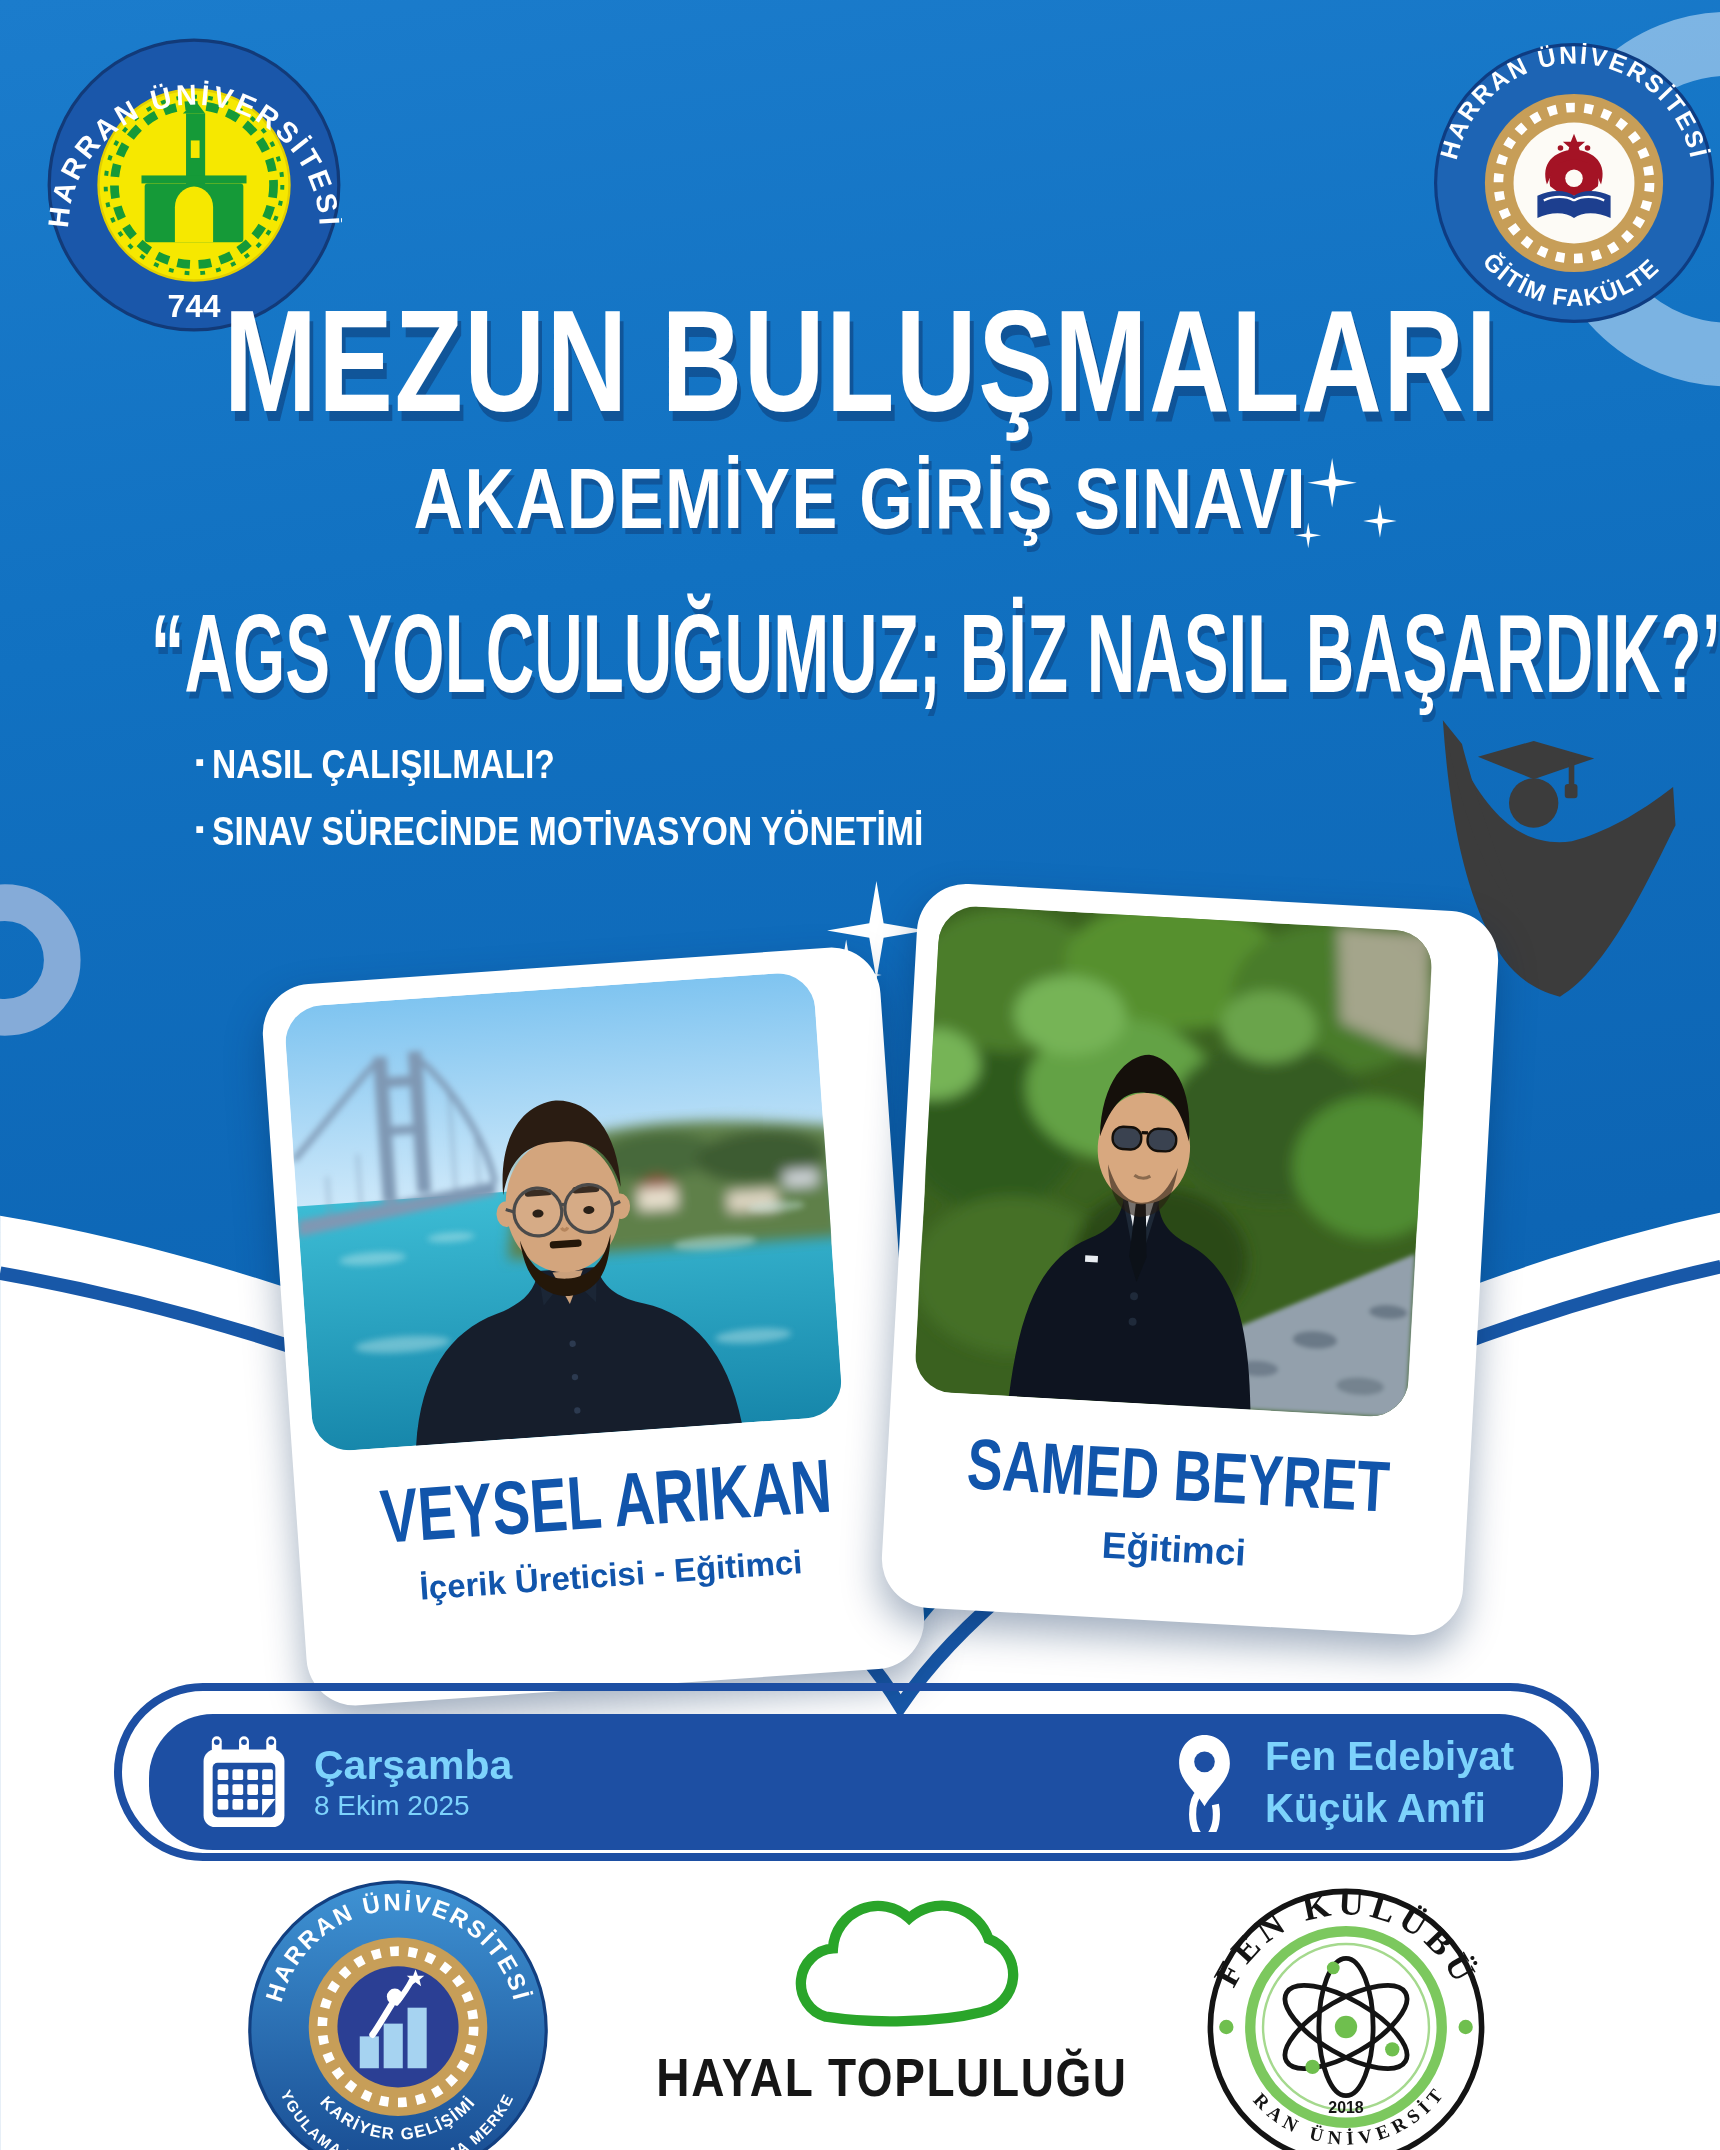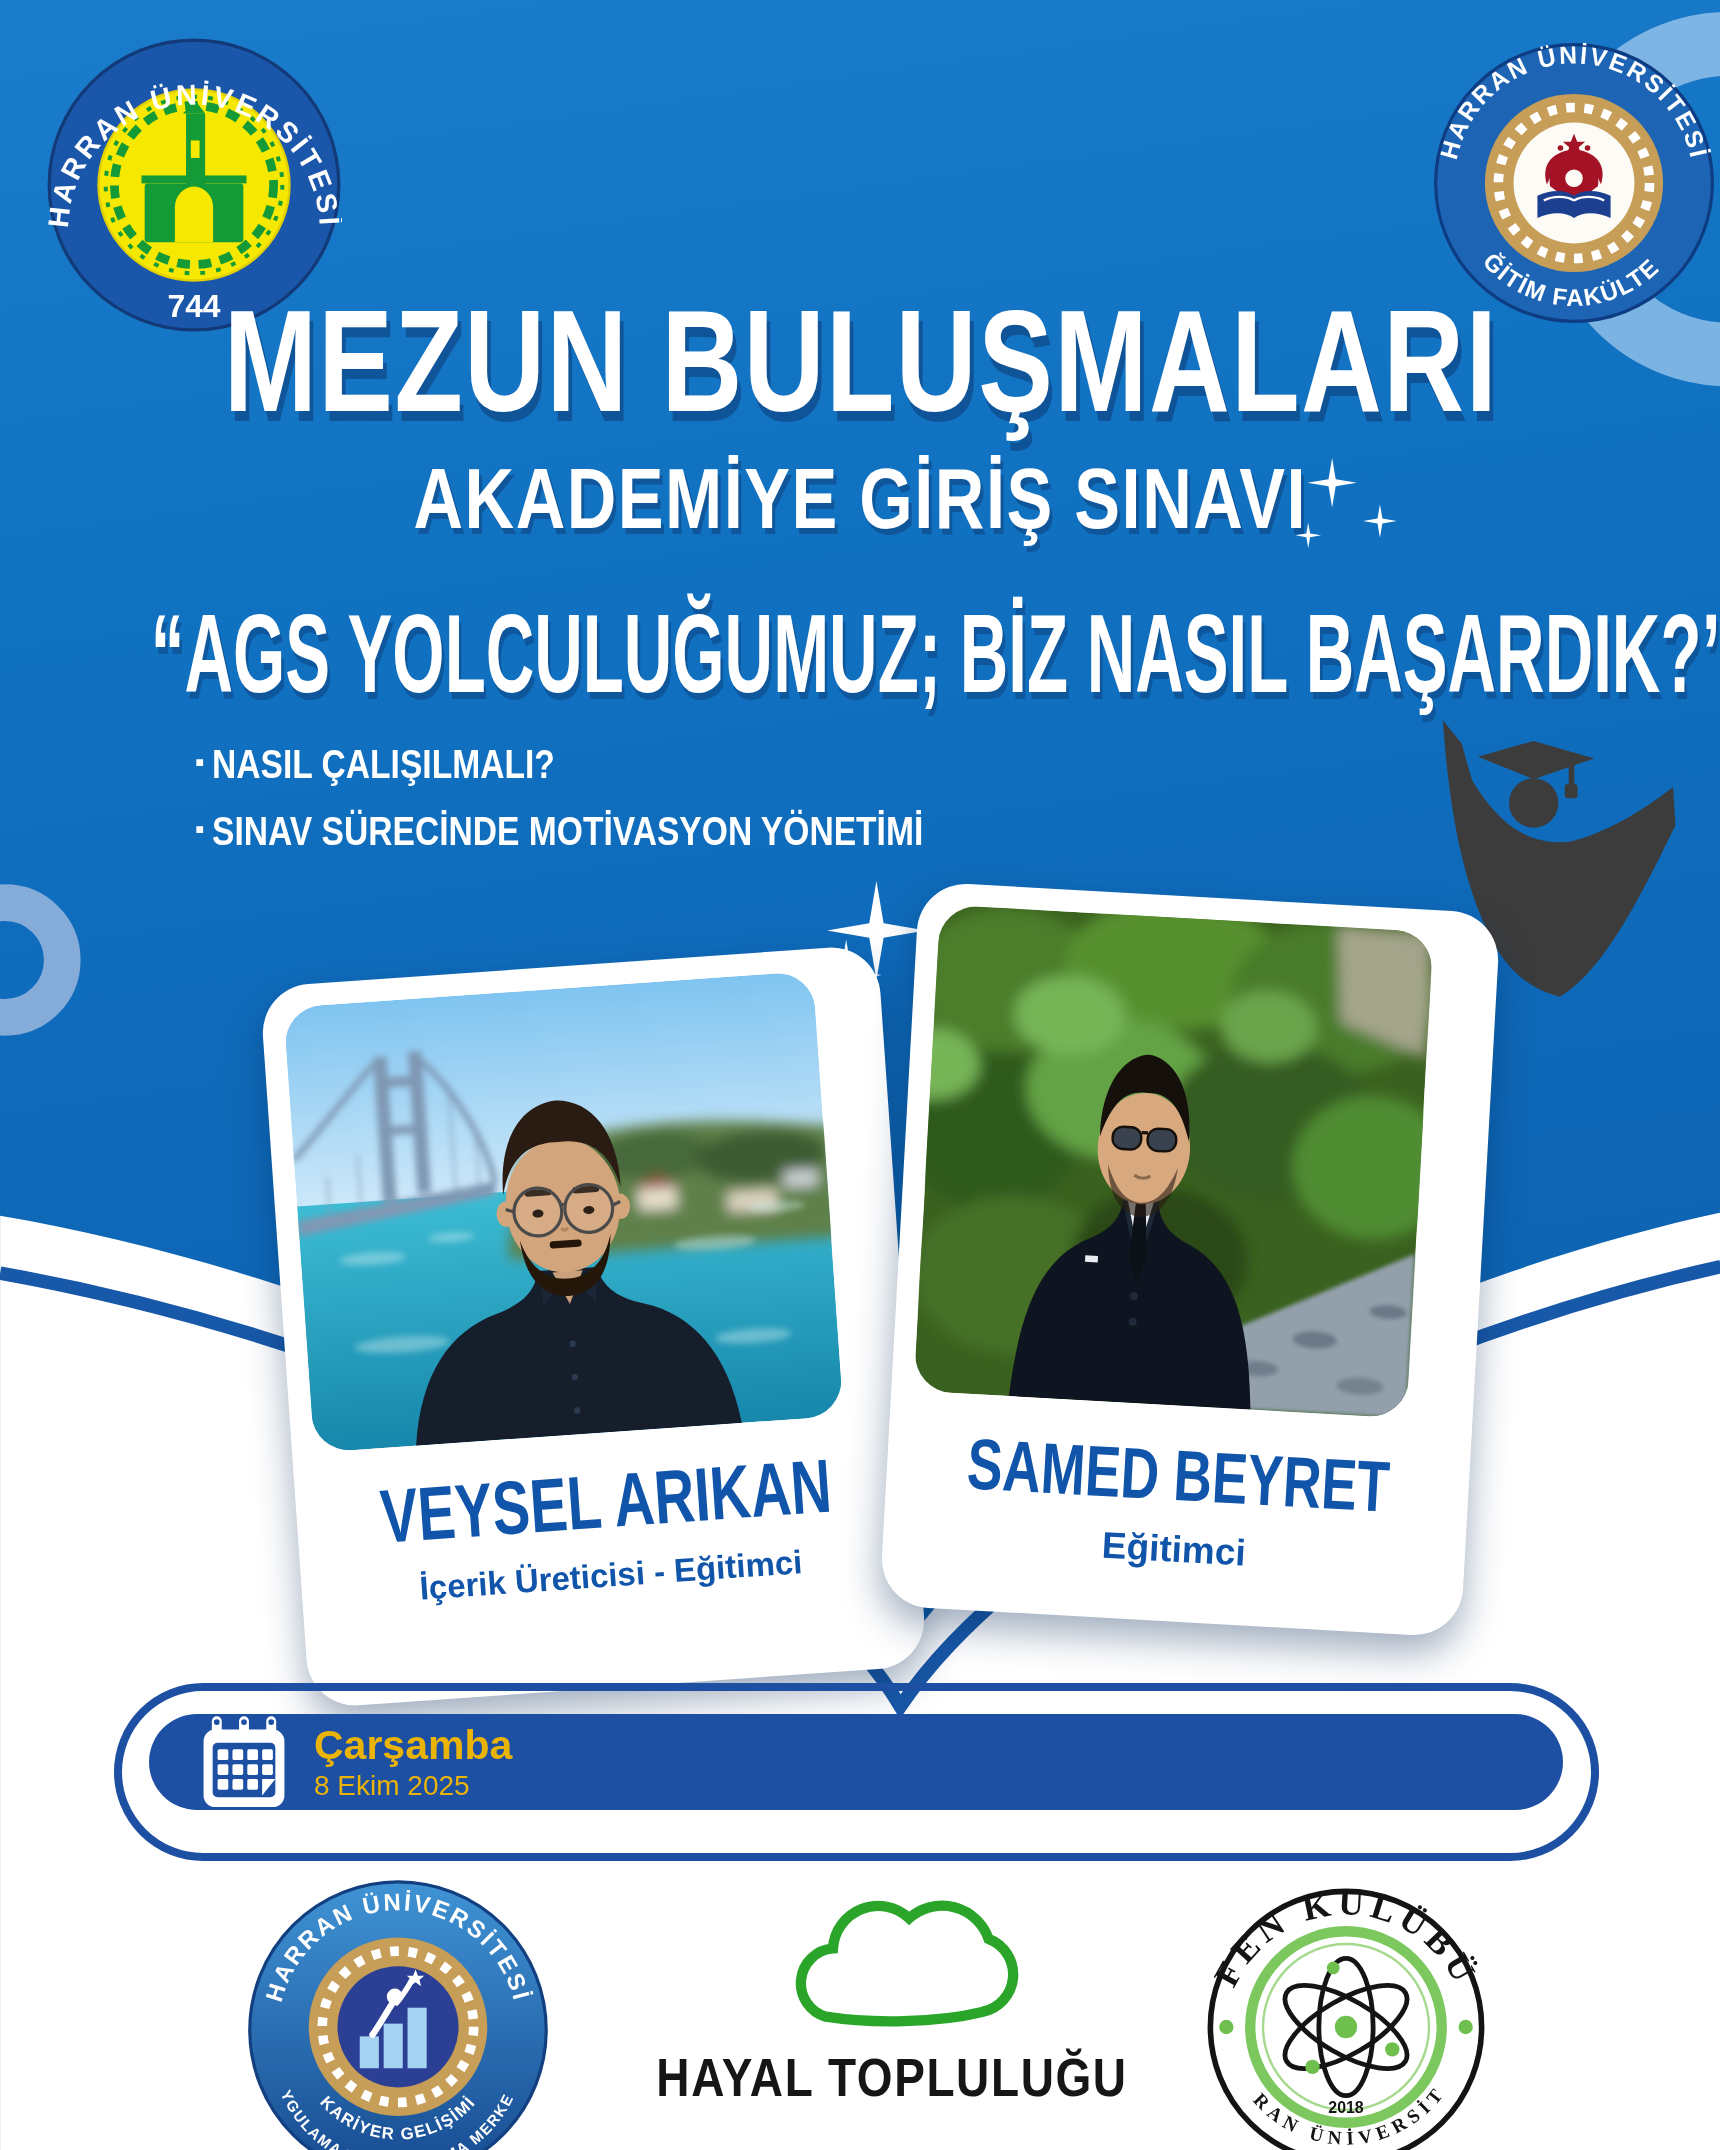--- a/index.html
+++ b/index.html
@@ -32,23 +32,23 @@
   .speaker-name{color:#1155ab;font-weight:bold;white-space:nowrap;}
   .card-1 .speaker-name{margin-top:35px;font-size:59px;}
   .card-2 .speaker-name{margin-top:37px;font-size:56px;}
   .speaker-name .n-inner{display:inline-block;transform:scale(.95,1.28);}
   .speaker-role{color:#1155ab;font-weight:bold;margin-top:21px;white-space:nowrap;}
   .card-1 .speaker-role{font-size:33px;}
   .card-2 .speaker-role{font-size:37px;}
   
   .bar-outline{position:absolute;left:114px;top:1683px;width:1469px;height:162px;
         border:8.8px solid #1d4fa3;border-radius:96px;background:transparent;}
-  .bar{position:absolute;left:149px;top:1714px;width:1414px;height:96px;background:#1d4fa3;
+  .bar{position:absolute;left:149px;top:1714px;width:1414px;height:136px;background:#1d4fa3;
         border-radius:64px;display:flex;align-items:center;justify-content:space-between;
-        padding:0 49px;box-sizing:border-box;color:#eab308;}
+        padding:0 49px;box-sizing:border-box;color:#7dd3fc;}
   .bar-group{display:flex;align-items:center;gap:24px;}
   .bar-big{font-size:41px;font-weight:bold;line-height:1.15;}
   .bar-reg{font-size:28px;font-weight:normal;line-height:1.2;}
   .bar-time{font-size:45px;font-weight:bold;letter-spacing:0.8px;}
   .bar-venue{font-size:40px;font-weight:bold;line-height:1.3;text-align:left;}
   
   .hayal{position:absolute;left:637px;top:1896px;width:510px;text-align:center;}
   .hayal-text{margin-top:17px;color:#161616;font-size:46px;font-weight:900;letter-spacing:1.6px;
         white-space:nowrap;}
   .hayal-text .n-inner{display:inline-block;transform:scale(1,1.15);}
@@ -316,20 +316,31 @@
           <circle cx="22" cy="11" r="3.5" fill="#1d4fa3"></circle>
             <circle cx="55" cy="11" r="3.5" fill="#1d4fa3"></circle>
             <circle cx="88" cy="11" r="3.5" fill="#1d4fa3"></circle>
         </g>
       </svg>
       <div>
         <div class="bar-big">Çarşamba</div>
         <div class="bar-reg">8 Ekim 2025</div>
       </div>
     </div>
+    <div class="bar-group">
+      <svg width="73" height="99" viewBox="0 0 92 124">
+        <ellipse cx="46" cy="102" rx="30" ry="15" fill="none" stroke="#ffffff" stroke-width="9" stroke-dasharray="66 30" transform="rotate(90 46 102)"></ellipse>
+        <path d="M78,38 C78,14 62,2 46,2 C30,2 14,14 14,38 C14,60 36,74 46,92 C56,74 78,60 78,38 Z" fill="#ffffff"></path>
+        <circle cx="46" cy="36" r="13" fill="#1d4fa3"></circle>
+      </svg>
+      <div class="bar-venue">
+        <div>Fen Edebiyat</div>
+        <div>Küçük Amfi</div>
+      </div>
+    </div>
   </div>
 
   <svg style="position:absolute;left:245px;top:1877px" width="306" height="306" viewBox="0 0 384 384">
     <defs>
       <linearGradient id="cg" x1="0" y1="0" x2="0" y2="1">
         <stop offset="0" stop-color="#3f93d4"></stop>
           <stop offset="1" stop-color="#174a90"></stop>
       </linearGradient>
       <path id="c1top" d="M51,243 A150,150 0 1 1 333,243"></path>
       <path id="c1out" d="M44,270 A160,160 0 0 0 340,270"></path>

